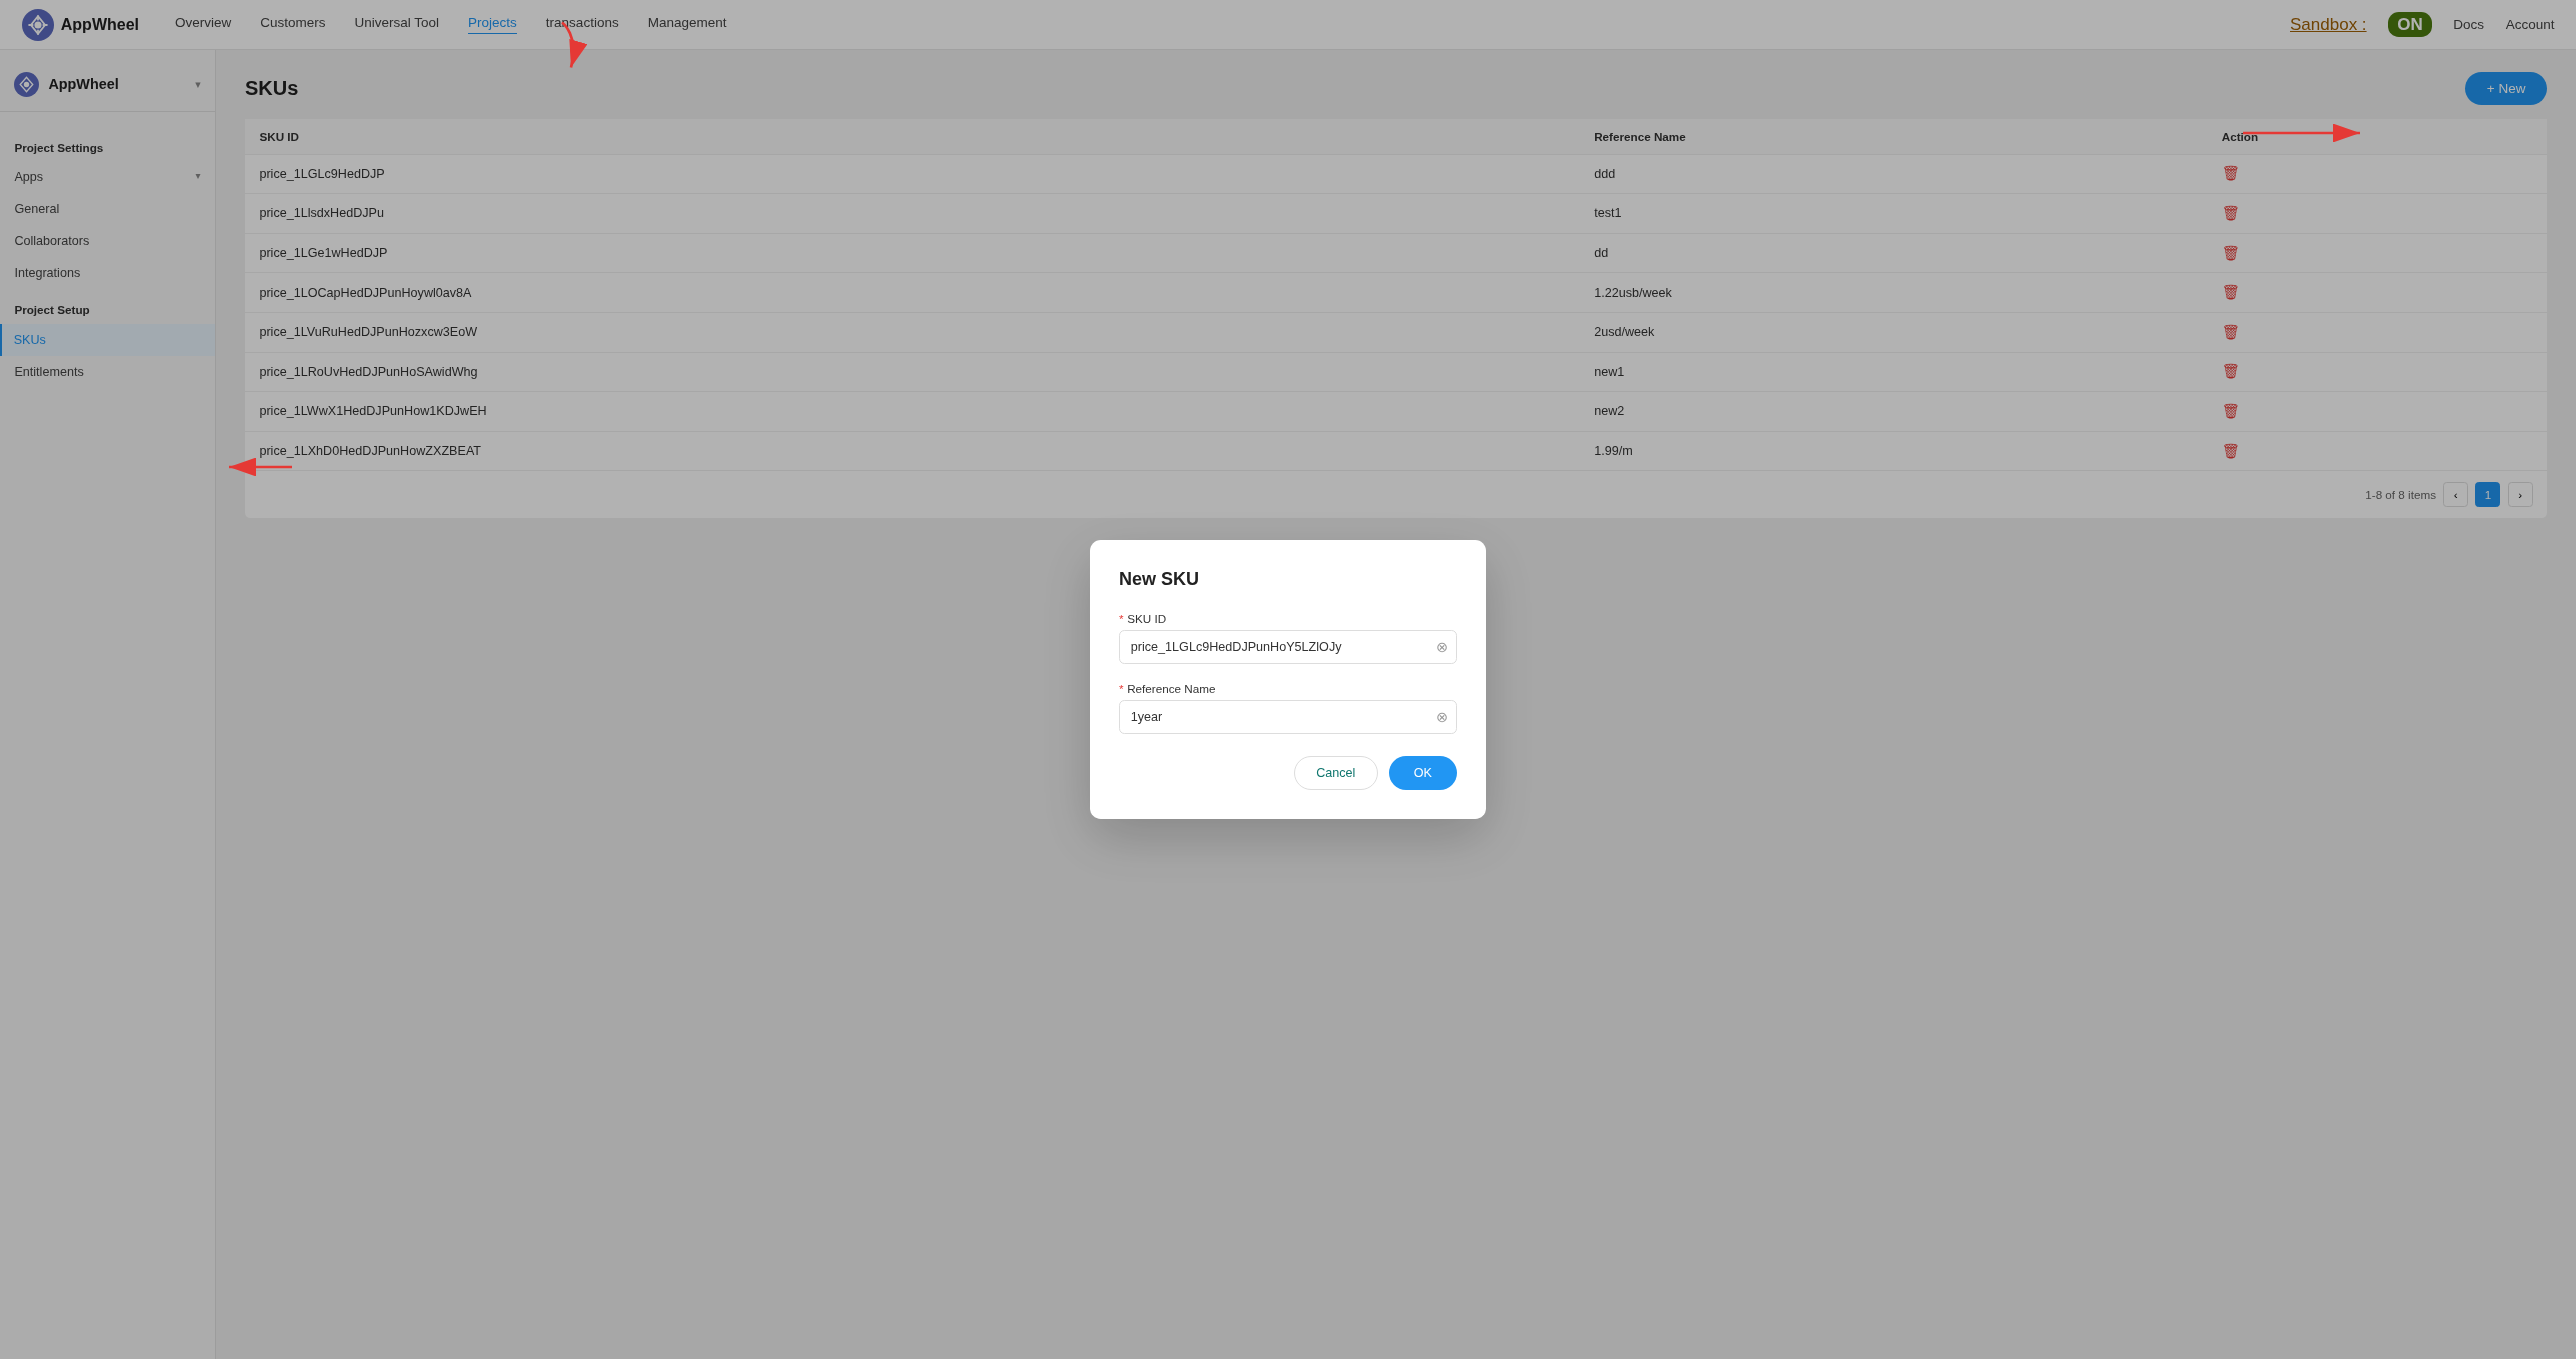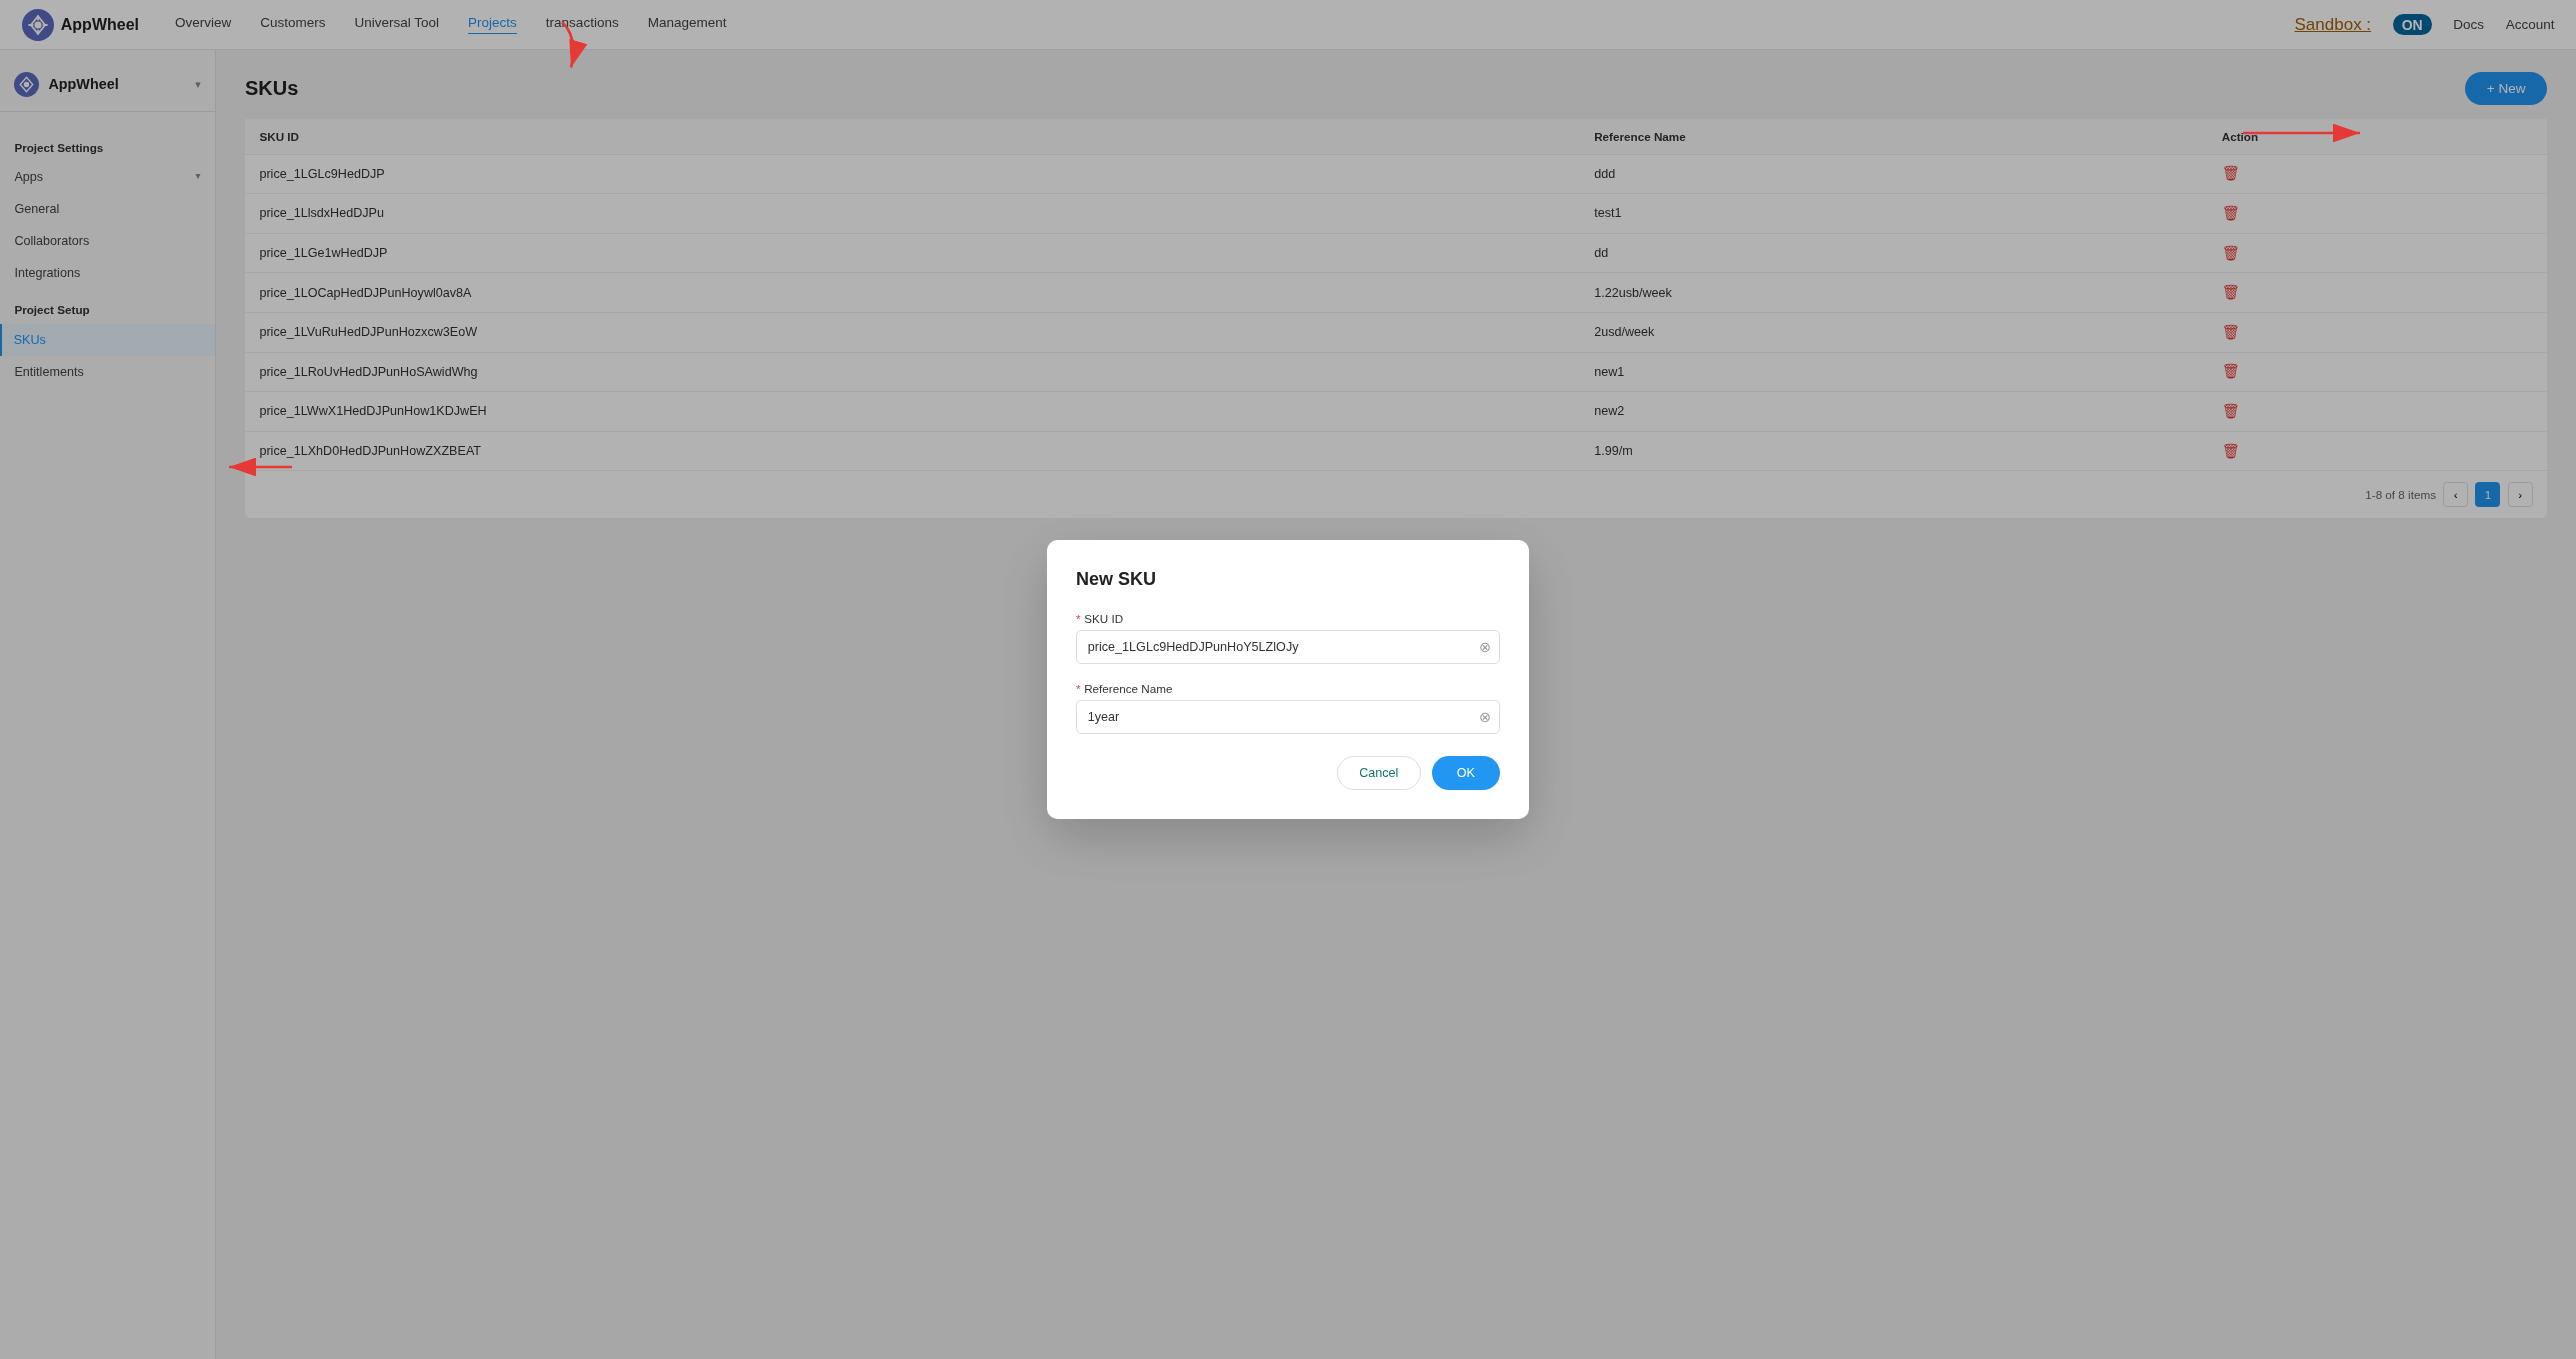--- a/index.html
+++ b/index.html
@@ -49,24 +49,24 @@
       border-bottom: 1.8px solid #2196f3;
       font-weight: 400;
     }
     .nav-right {
       display: flex;
       align-items: center;
       gap: 21.6px;
     }
     .sandbox-label { font-size: 17px; color: #a16207; text-decoration: underline; }
     .toggle-btn {
-      background: #0369a1;
+      background: #4d7c0f;
       border-radius: 10.8px;
       padding: 2.7px 9px;
-      font-size: 14px;
+      font-size: 17px;
       color: white;
       font-weight: 600;
       cursor: pointer;
       border: none;
     }
     .nav-action {
       font-size: 13.5px;
       color: #444;
       cursor: pointer;
     }
@@ -254,21 +254,21 @@
       background: rgba(0,0,0,0.3);
       display: flex;
       align-items: center;
       justify-content: center;
       z-index: 100;
     }
     .modal {
       background: white;
       border-radius: 10.8px;
       padding: 29px;
-      width: 482px;
+      width: 396px;
       box-shadow: 0 18px 54px rgba(0,0,0,0.2);
     }
     .modal-title {
       font-size: 18px;
       font-weight: 600;
       color: #222;
       margin-bottom: 21.6px;
     }
     .form-label {
       font-size: 11.7px;

